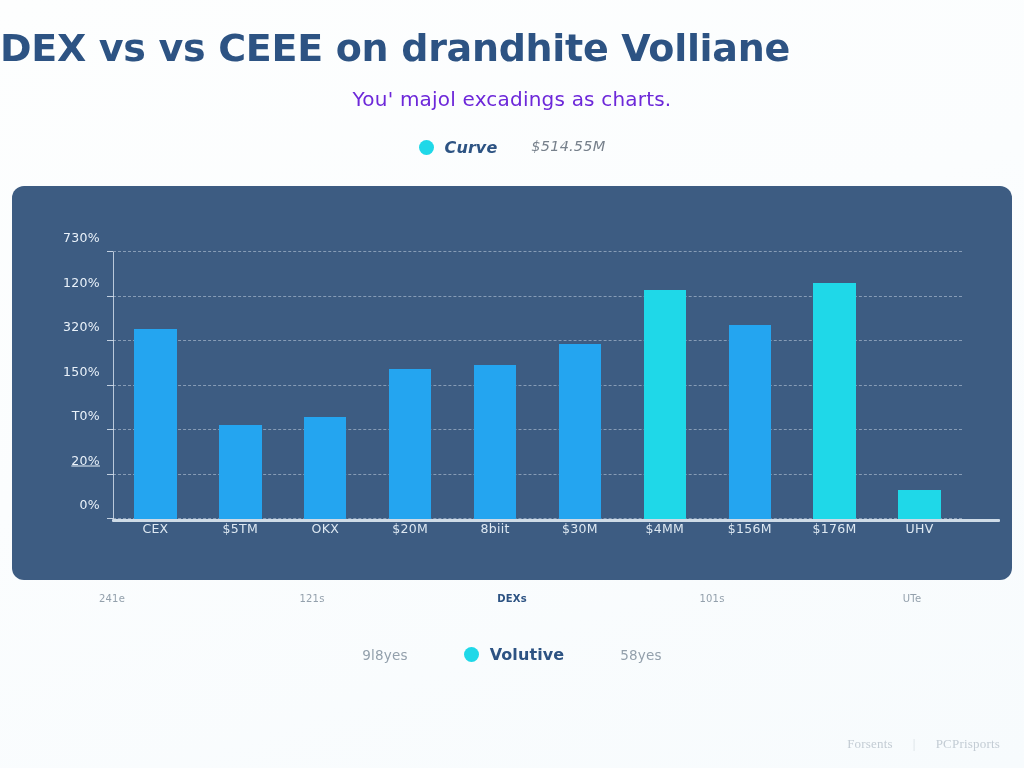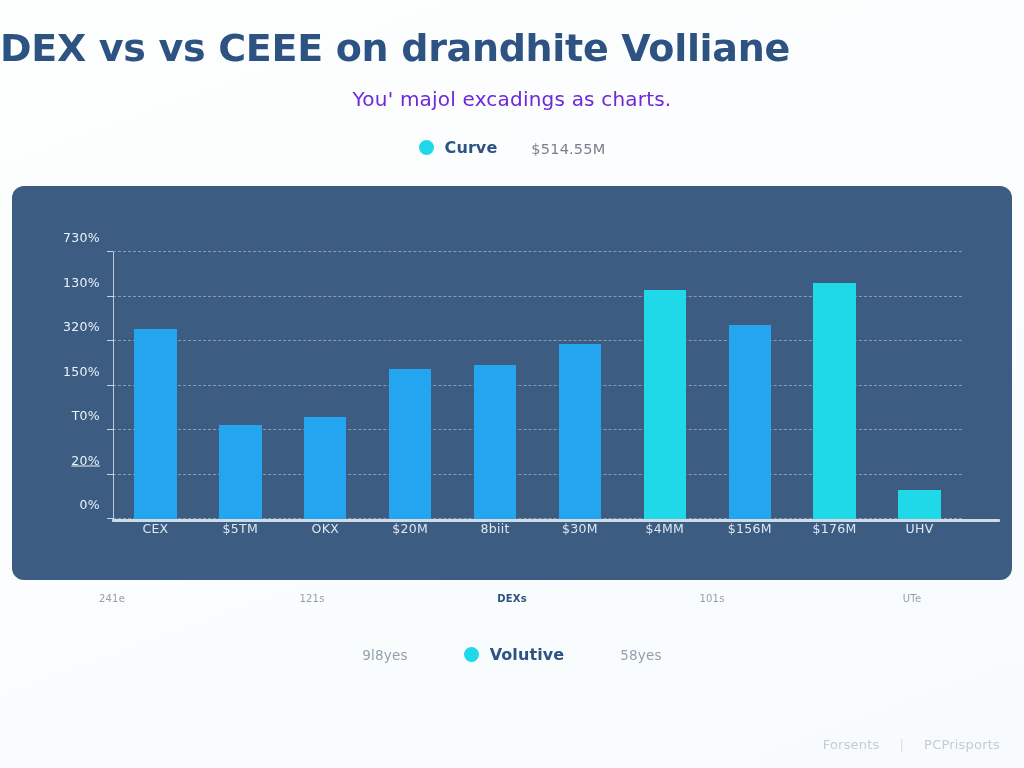--- a/index.html
+++ b/index.html
@@ -32,24 +32,25 @@
     margin-top: 17px;
     font-size: 20px;
     font-weight: 400;
     color: #6d28d9;
     letter-spacing: 0.2px;
   }
 
   
   .top-legend {
     display: flex;
-    align-items: flex-end;
+    align-items: flex-start;
     justify-content: center;
     gap: 34px;
     margin-top: 27px;
+    font-style: italic;
   }
   .legend-entry {
     display: flex;
     align-items: center;
     gap: 11px;
   }
   .legend-dot {
     width: 15px;
     height: 15px;
     border-radius: 50%;
@@ -199,20 +200,21 @@
   .footer {
     position: absolute;
     right: 24px;
     bottom: 16px;
     display: flex;
     align-items: center;
     gap: 20px;
     font-size: 13px;
     color: #c3ccd4;
     letter-spacing: 0.2px;
+    font-family: Liberation Serif, serif;
   }
   .footer-sep { color: #d6dde3; }
 </style>
 </head>
 <body>
 
 <div class="page-title">DEX vs vs CEEE on drandhite Volliane</div>
 
 <div class="page-subtitle">You' majol excadings as charts.</div>
 
@@ -245,21 +247,21 @@
         <div class="tick-mark" style="bottom: 83.3333%;"></div>
         <div class="gridline" style="bottom: 100%;"></div>
         <div class="tick-mark" style="bottom: 100%;"></div>
       </div>
     <div id="ylabels">
         <div class="y-label" style="bottom: 0%;">0%</div>
         <div class="y-label" style="bottom: 16.6667%; text-decoration: underline;">20%</div>
         <div class="y-label" style="bottom: 33.3333%;">T0%</div>
         <div class="y-label" style="bottom: 50%;">150%</div>
         <div class="y-label" style="bottom: 66.6667%; margin-left: 30px;">320%</div>
-        <div class="y-label" style="bottom: 83.3333%;">130%</div>
+        <div class="y-label" style="bottom: 83.3333%;">120%</div>
         <div class="y-label" style="bottom: 100%;">730%</div>
       </div>
     <div class="bars-layer" id="bars">
         <div class="bar" style="left: 2.5%; width: 5%; height: 71.0937%; background: rgb(36, 165, 240);"></div>
         <div class="bar" style="left: 12.5%; width: 5%; height: 35.1562%; background: rgb(36, 165, 240);"></div>
         <div class="bar" style="left: 22.5%; width: 5%; height: 38.2812%; background: rgb(36, 165, 240);"></div>
         <div class="bar" style="left: 32.5%; width: 5%; height: 56.25%; background: rgb(36, 165, 240);"></div>
         <div class="bar" style="left: 42.5%; width: 5%; height: 57.8125%; background: rgb(36, 165, 240);"></div>
         <div class="bar" style="left: 52.5%; width: 5%; height: 65.625%; background: rgb(36, 165, 240);"></div>
         <div class="bar" style="left: 62.5%; width: 5%; height: 85.9375%; background: rgb(31, 216, 232);"></div>

